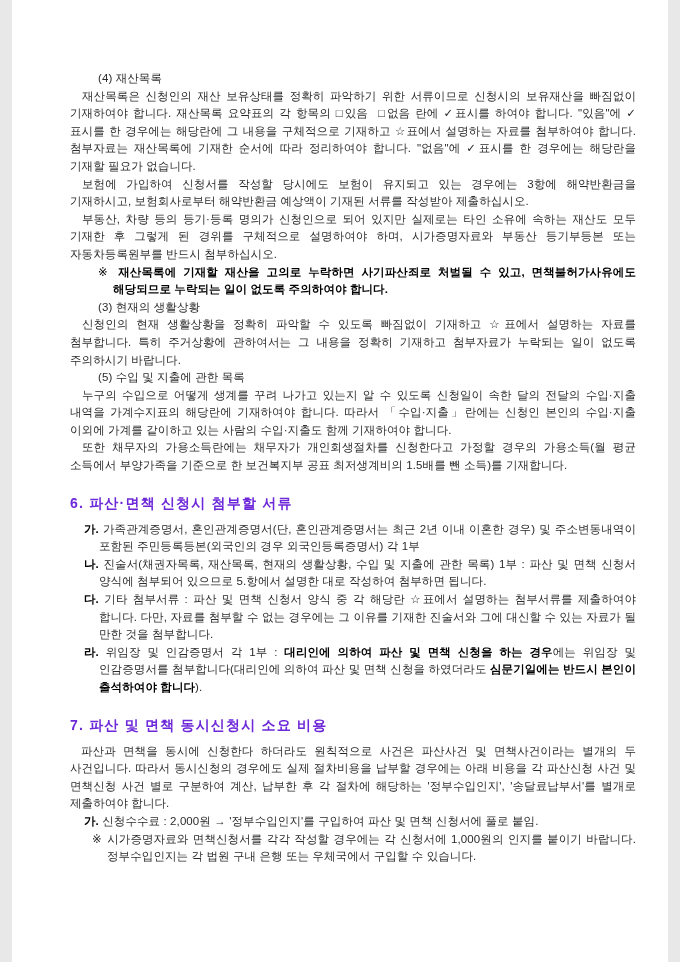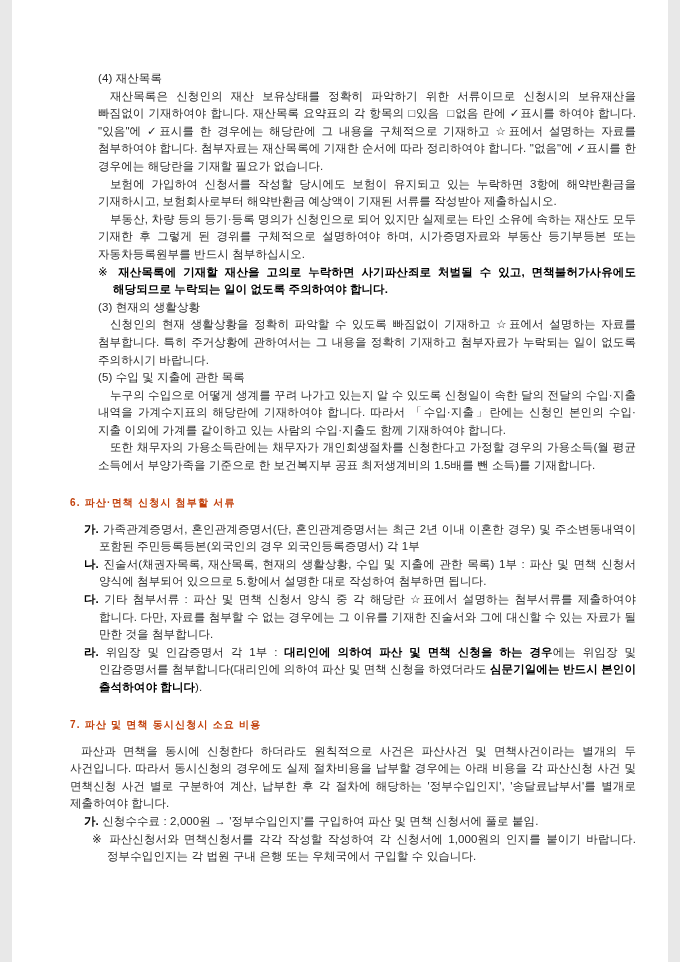--- a/index.html
+++ b/index.html
@@ -20,27 +20,27 @@
     left:58px;top:70px;
     width:566px;
     font-size:11.5px;
     line-height:17.6px;
     text-align:justify;
     word-break:keep-all;
     letter-spacing:0.1px;
   }
   
   .item-heading{margin-left:28px;}
-  .para{margin-left:28px;text-indent:12px;}
+  .para{text-indent:12px;}
   .note-bold{
     margin-left:28px;padding-left:15px;text-indent:-15px;
     font-weight:normal;color:#000;
   }
   .section-heading{
-    font-size:10px;font-weight:bold;color:#c2410c;
+    font-size:14px;font-weight:bold;color:#6d28d9;
     letter-spacing:1.2px;
     margin:17px 0 7px 0;
     line-height:22px;
     text-align:left;
   }
   .labeled-item{
     margin-left:14px;padding-left:15px;text-indent:-15px;
   }
   .labeled-item .label{font-weight:bold;color:#000;}
   .para7{margin-left:0;text-indent:11px;}
@@ -49,31 +49,31 @@
   }
   b{color:#000;}
 </style>
 </head>
 <body>
 
 <div class="page">
   <div class="doc" id="doc-body">
       <div class="item-heading">(4) 재산목록</div>
       <div class="para"><span>재산목록은 신청인의 재산 보유상태를 정확히 파악하기 위한 서류이므로 신청시의 보유재산을 빠짐없이 기재하여야 합니다. 재산목록 요약표의 각 항목의 □있음 &nbsp;□없음 란에 ✓표시를 하여야 합니다. "있음"에 ✓표시를 한 경우에는 해당란에 그 내용을 구체적으로 기재하고 ☆표에서 설명하는 자료를 첨부하여야 합니다. 첨부자료는 재산목록에 기재한 순서에 따라 정리하여야 합니다. "없음"에 ✓표시를 한 경우에는 해당란을 기재할 필요가 없습니다.</span></div>
-      <div class="para"><span>보험에 가입하여 신청서를 작성할 당시에도 보험이 유지되고 있는 누락하면 3항에 해약반환금을 기재하시고, 보험회사로부터 해약반환금 예상액이 기재된 서류를 작성받아 제출하십시오.</span></div>
+      <div class="para"><span>보험에 가입하여 신청서를 작성할 당시에도 보험이 유지되고 있는 경우에는 3항에 해약반환금을 기재하시고, 보험회사로부터 해약반환금 예상액이 기재된 서류를 작성받아 제출하십시오.</span></div>
       <div class="para"><span>부동산, 차량 등의 등기·등록 명의가 신청인으로 되어 있지만 실제로는 타인 소유에 속하는 재산도 모두 기재한 후 그렇게 된 경위를 구체적으로 설명하여야 하며, 시가증명자료와 부동산 등기부등본 또는 자동차등록원부를 반드시 첨부하십시오.</span></div>
       <div class="note-bold"><span>※</span>&nbsp;<b>재산목록에 기재할 재산을 고의로 누락하면 사기파산죄로 처벌될 수 있고, 면책불허가사유에도 해당되므로 누락되는 일이 없도록 주의하여야 합니다.</b></div>
       <div class="item-heading">(3) 현재의 생활상황</div>
       <div class="para"><span>신청인의 현재 생활상황을 정확히 파악할 수 있도록 빠짐없이 기재하고 ☆표에서 설명하는 자료를 첨부합니다. 특히 주거상황에 관하여서는 그 내용을 정확히 기재하고 첨부자료가 누락되는 일이 없도록 주의하시기 바랍니다.</span></div>
       <div class="item-heading">(5) 수입 및 지출에 관한 목록</div>
       <div class="para"><span>누구의 수입으로 어떻게 생계를 꾸려 나가고 있는지 알 수 있도록 신청일이 속한 달의 전달의 수입·지출 내역을 가계수지표의 해당란에 기재하여야 합니다. 따라서 「수입·지출」란에는 신청인 본인의 수입·지출 이외에 가계를 같이하고 있는 사람의 수입·지출도 함께 기재하여야 합니다.</span></div>
       <div class="para"><span>또한 채무자의 가용소득란에는 채무자가 개인회생절차를 신청한다고 가정할 경우의 가용소득(월 평균 소득에서 부양가족을 기준으로 한 보건복지부 공표 최저생계비의 1.5배를 뺀 소득)를 기재합니다.</span></div>
       <div class="section-heading">6. 파산·면책 신청시 첨부할 서류</div>
       <div class="labeled-item"><span class="label">가.</span>&nbsp;<span>가족관계증명서, 혼인관계증명서(단, 혼인관계증명서는 최근 2년 이내 이혼한 경우) 및 주소변동내역이 포함된 주민등록등본(외국인의 경우 외국인등록증명서) 각 1부</span></div>
       <div class="labeled-item"><span class="label">나.</span>&nbsp;<span>진술서(채권자목록, 재산목록, 현재의 생활상황, 수입 및 지출에 관한 목록) 1부 : 파산 및 면책 신청서 양식에 첨부되어 있으므로 5.항에서 설명한 대로 작성하여 첨부하면 됩니다.</span></div>
       <div class="labeled-item"><span class="label">다.</span>&nbsp;<span>기타 첨부서류 : 파산 및 면책 신청서 양식 중 각 해당란 ☆표에서 설명하는 첨부서류를 제출하여야 합니다. 다만, 자료를 첨부할 수 없는 경우에는 그 이유를 기재한 진술서와 그에 대신할 수 있는 자료가 될 만한 것을 첨부합니다.</span></div>
       <div class="labeled-item"><span class="label">라.</span>&nbsp;<span>위임장 및 인감증명서 각 1부 : </span><b>대리인에 의하여 파산 및 면책 신청을 하는 경우</b><span>에는 위임장 및 인감증명서를 첨부합니다(대리인에 의하여 파산 및 면책 신청을 하였더라도 </span><b>심문기일에는 반드시 본인이 출석하여야 합니다</b><span>).</span></div>
       <div class="section-heading">7. 파산 및 면책 동시신청시 소요 비용</div>
       <div class="para7"><span>파산과 면책을 동시에 신청한다 하더라도 원칙적으로 사건은 파산사건 및 면책사건이라는 별개의 두 사건입니다. 따라서 동시신청의 경우에도 실제 절차비용을 납부할 경우에는 아래 비용을 각 파산신청 사건 및 면책신청 사건 별로 구분하여 계산, 납부한 후 각 절차에 해당하는 '정부수입인지', '송달료납부서'를 별개로 제출하여야 합니다.</span></div>
       <div class="labeled-item"><span class="label">가.</span>&nbsp;<span>신청수수료 : 2,000원 → '정부수입인지'를 구입하여 파산 및 면책 신청서에 풀로 붙임.</span></div>
-      <div class="note-plain"><span>※</span>&nbsp;<span>파산신청서와 면책신청서를 각각 작성할 작성하여 각 신청서에 1,000원의 인지를 붙이기 바랍니다. 정부수입인지는 각 법원 구내 은행 또는 우체국에서 구입할 수 있습니다.</span></div>
+      <div class="note-plain"><span>※</span>&nbsp;<span>시가증명자료와 면책신청서를 각각 작성할 경우에는 각 신청서에 1,000원의 인지를 붙이기 바랍니다. 정부수입인지는 각 법원 구내 은행 또는 우체국에서 구입할 수 있습니다.</span></div>
     </div>
 </div>
 
 </body></html>

